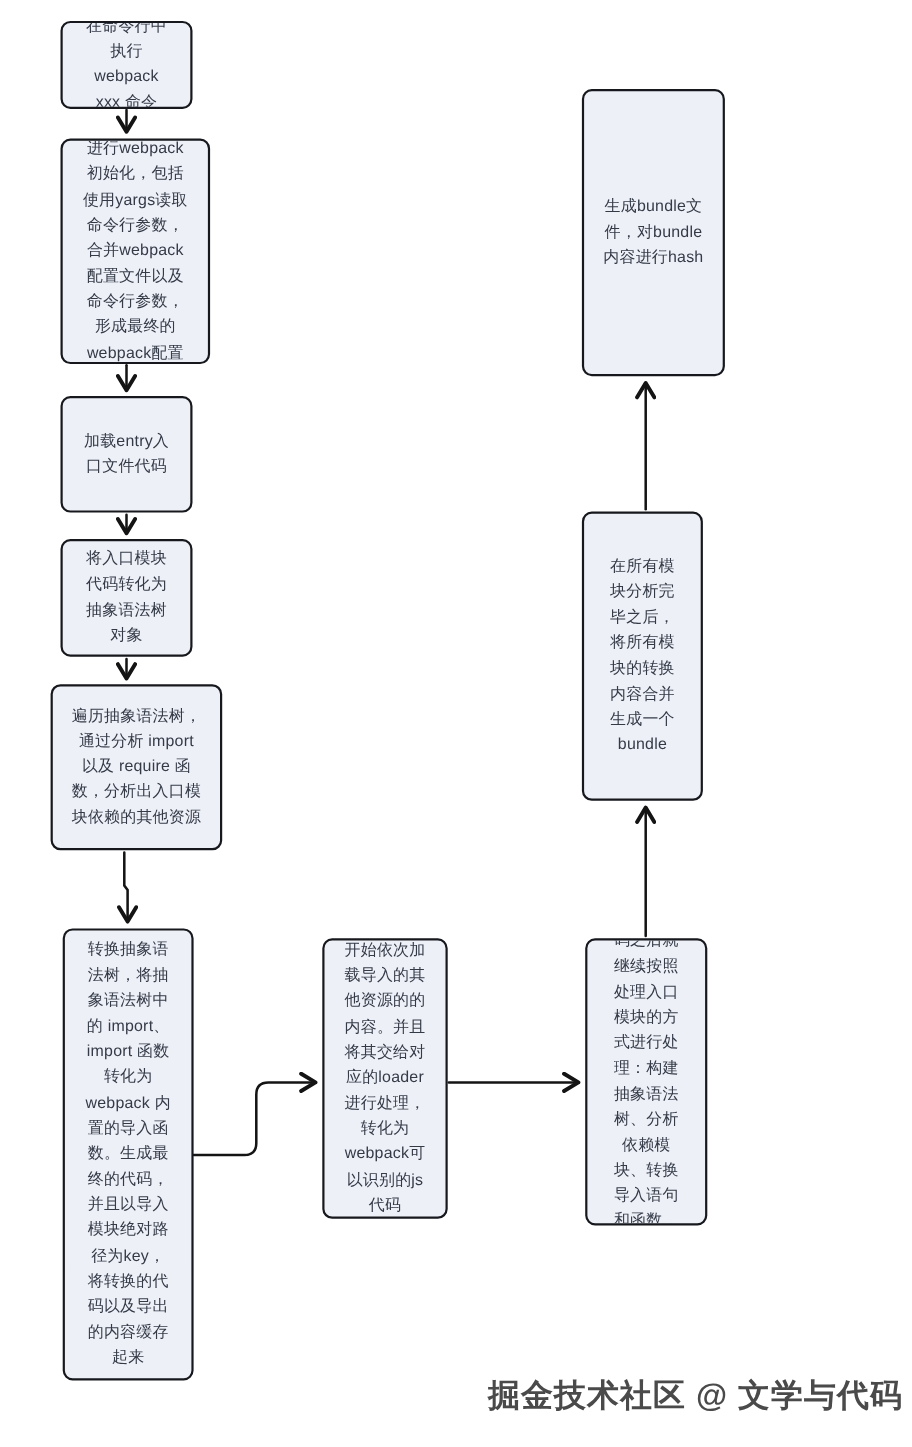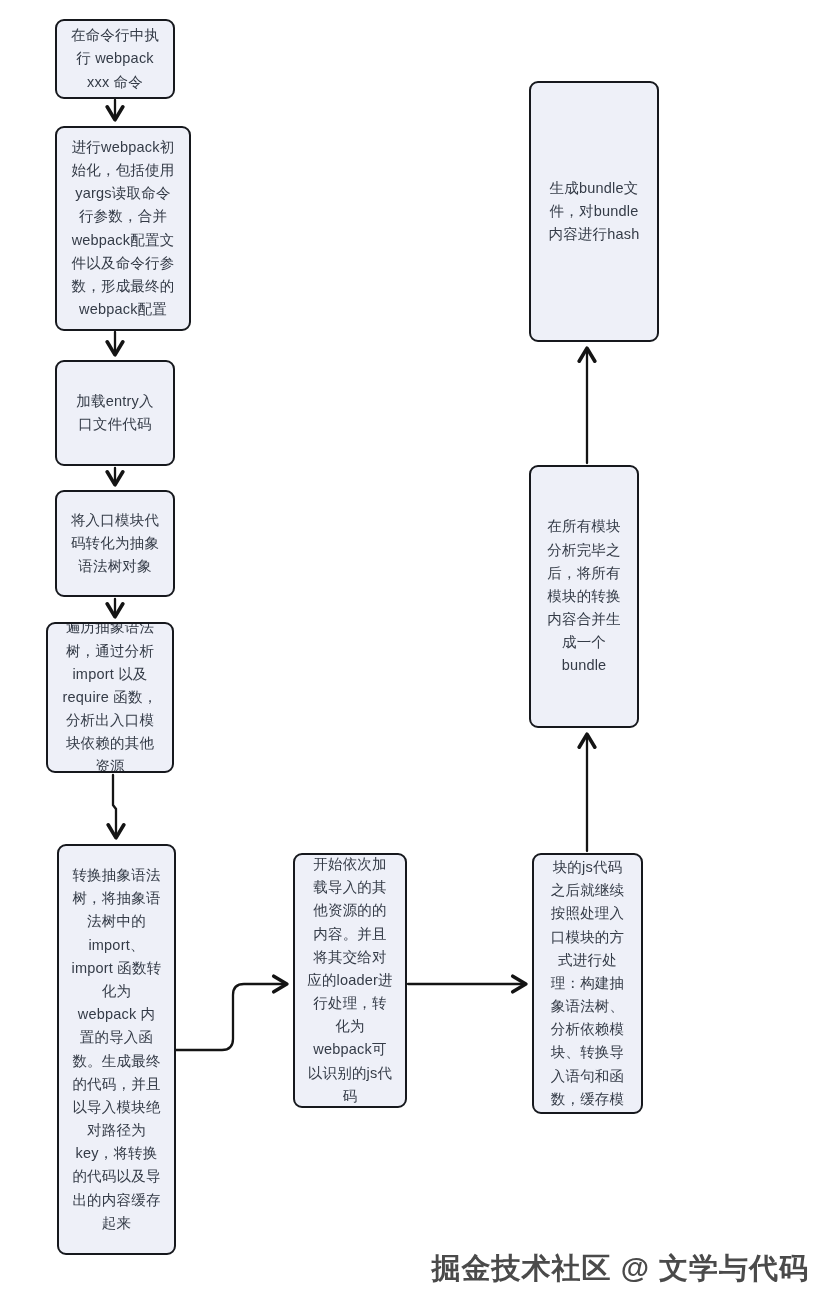--- a/index.html
+++ b/index.html
@@ -24,44 +24,44 @@
   .node {
     position: absolute;
     box-sizing: border-box;
     background: #eef0f8;
     border: 2.5px solid #16181d;
     border-radius: 9px;
     display: flex;
     align-items: center;
     justify-content: center;
     text-align: center;
-    padding: 8px 12px;
+    padding: 8px 17px;
     font-size: 14.5px;
     line-height: 1.6;
     color: #343b47;
     letter-spacing: 0.2px;
     overflow: hidden;
   }
   .watermark {
     position: absolute;
     top: 1249px;
-    right: 20px;
+    right: 8px;
     font-size: 29px;
     font-weight: bold;
     color: #4a4a4a;
     text-shadow: 2px 2px 0 #ffffff, 3px 3px 1px rgba(255,255,255,0.9);
     letter-spacing: 1px;
     white-space: nowrap;
   }
   
   #n-run-command     { left: 55px;  top: 19px;   width: 120px; height: 80px;  }
   #n-webpack-init    { left: 55px;  top: 126px;  width: 136px; height: 205px; }
   #n-load-entry      { left: 55px;  top: 360px;  width: 120px; height: 106px; }
   #n-entry-to-ast    { left: 55px;  top: 490px;  width: 120px; height: 107px; }
-  #n-traverse-ast    { left: 46px;  top: 622px;  width: 128px; height: 151px; }
+  #n-traverse-ast    { left: 46px;  top: 622px;  width: 156px; height: 151px; }
   #n-transform-ast   { left: 57px;  top: 844px;  width: 119px; height: 411px; }
   #n-load-deps       { left: 293px; top: 853px;  width: 114px; height: 255px; }
   #n-process-deps    { left: 532px; top: 853px;  width: 111px; height: 261px; }
   #n-merge-bundle    { left: 529px; top: 465px;  width: 110px; height: 263px; }
   #n-generate-bundle { left: 529px; top: 81px;   width: 130px; height: 261px; }
 </style>
 </head>
 <body>
 
 <div id="canvas">

